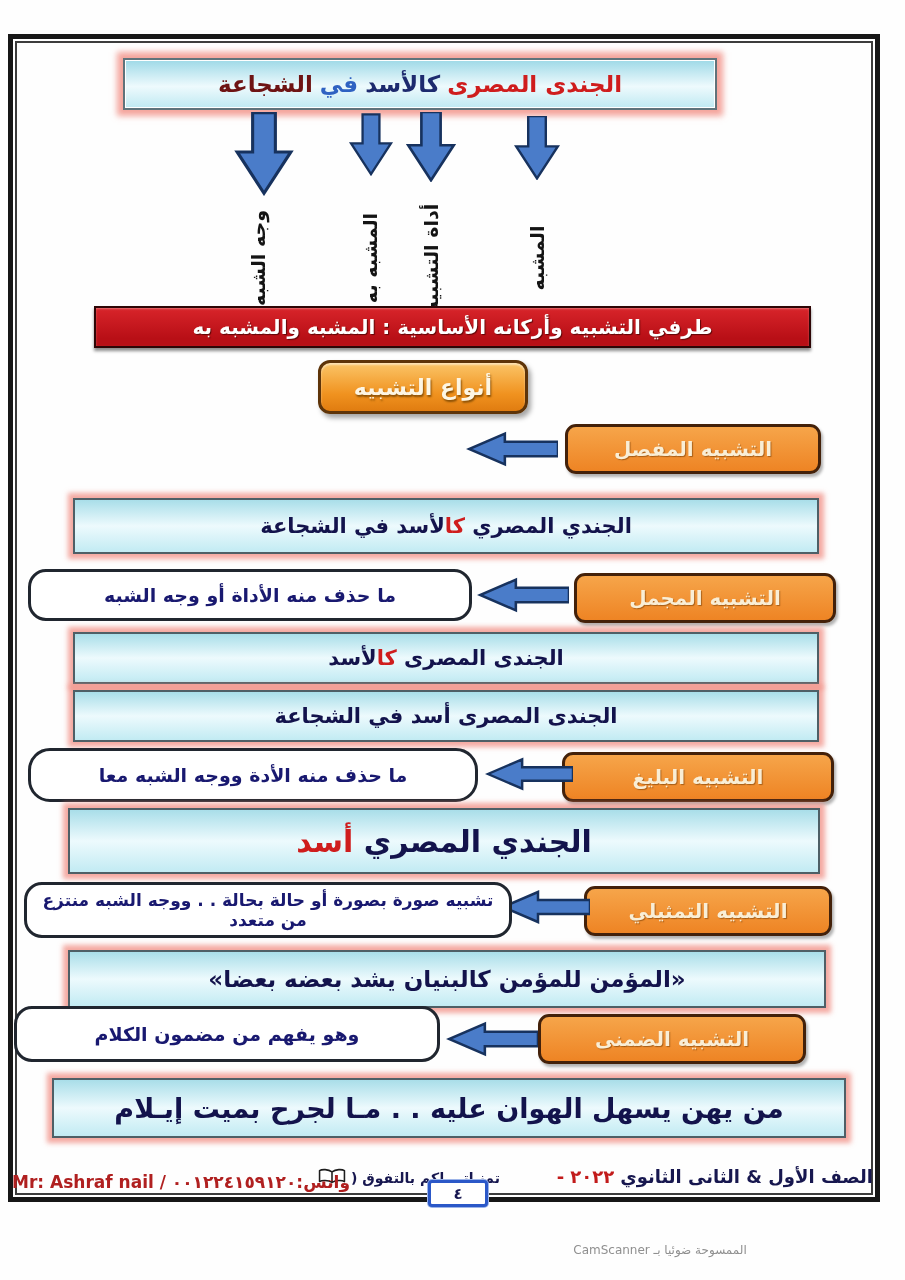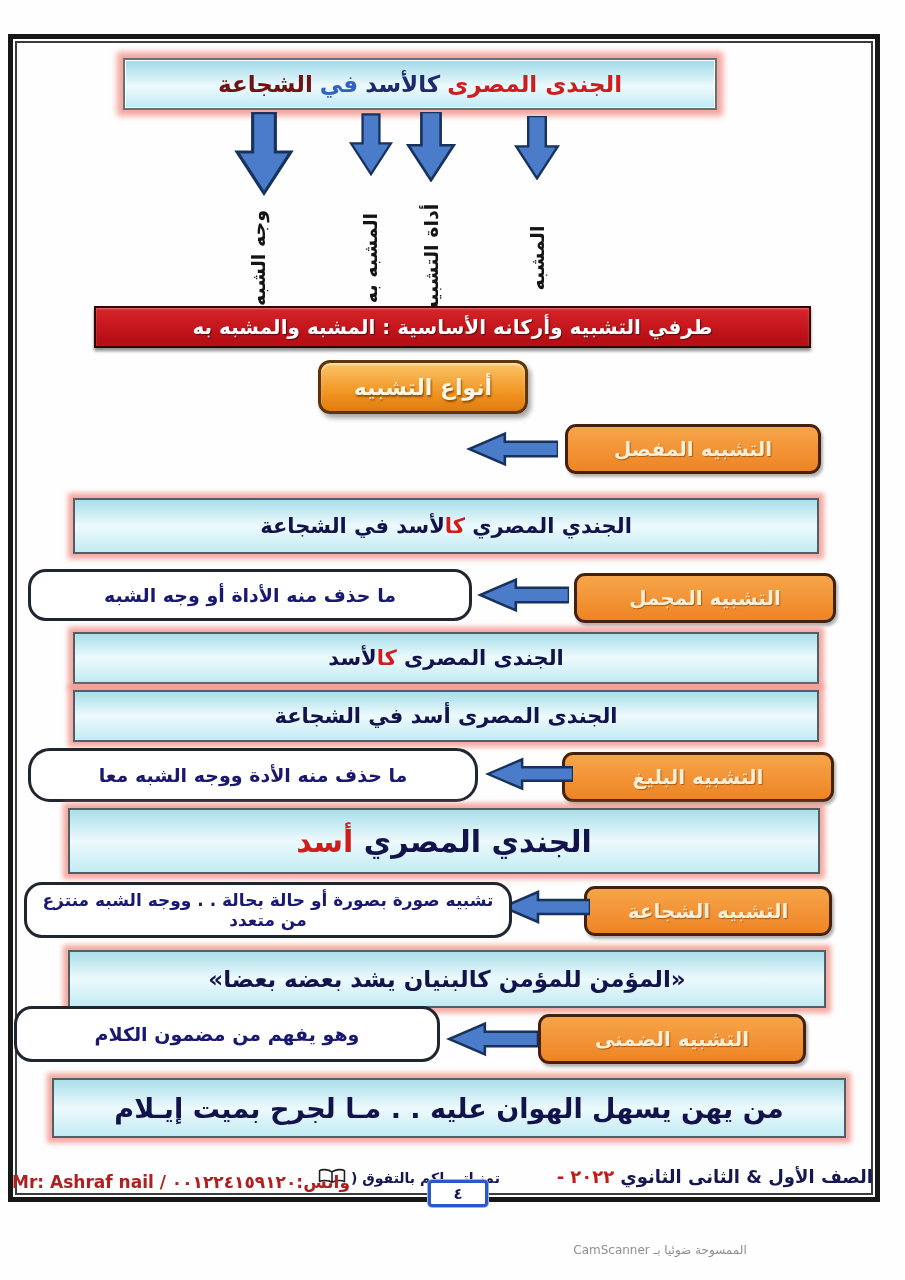--- a/index.html
+++ b/index.html
@@ -142,21 +142,21 @@
   <div class="larrow" style="left:485px; top:756px;">
     <svg width="88" height="36" viewBox="0 0 90 34">
         <path d="M90 10 H38 V2 L3 17 L38 32 V24 H90 Z" fill="#4a7cc9" stroke="#17325e" stroke-width="2.5"></path>
       </svg>
   </div>
   <div class="defbox" style="left:28px; top:748px; width:450px; height:54px;border-radius:22px;">ما حذف منه الأدة ووجه الشبه معا</div>
   <div class="exbox" style="left:68px; top:808px; width:752px; height:66px; font-size:30px;">
     <span><span>الجندي المصري </span><span class="t-red">أسد</span></span>
   </div>
 
-  <div class="typelabel" style="left:584px; top:886px; width:248px;">التشبيه الشجاعة</div>
+  <div class="typelabel" style="left:584px; top:886px; width:248px;">التشبيه التمثيلي</div>
   <div class="larrow" style="left:500px; top:889px;">
     <svg width="90" height="36" viewBox="0 0 90 34">
         <path d="M90 10 H38 V2 L3 17 L38 32 V24 H90 Z" fill="#4a7cc9" stroke="#17325e" stroke-width="2.5"></path>
       </svg>
   </div>
   <div class="defbox" style="left:24px; top:882px; width:488px; height:56px; font-size:17px;">تشبيه صورة بصورة أو حالة بحالة . . ووجه الشبه منتزع من متعدد</div>
   <div class="exbox" style="left:68px; top:950px; width:758px; height:58px; font-size:23px;">
     <span>«المؤمن للمؤمن كالبنيان يشد بعضه بعضا»</span>
   </div>
 

